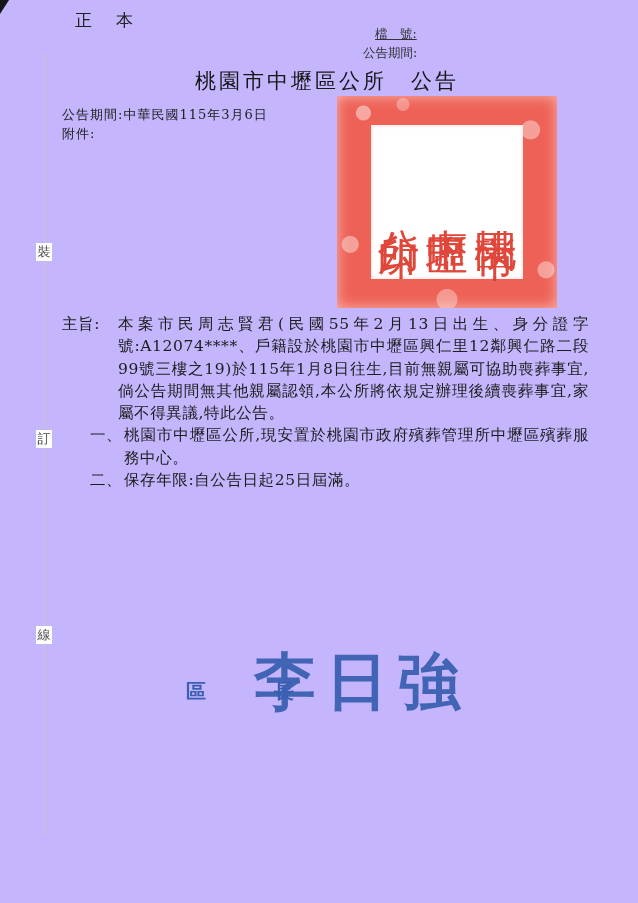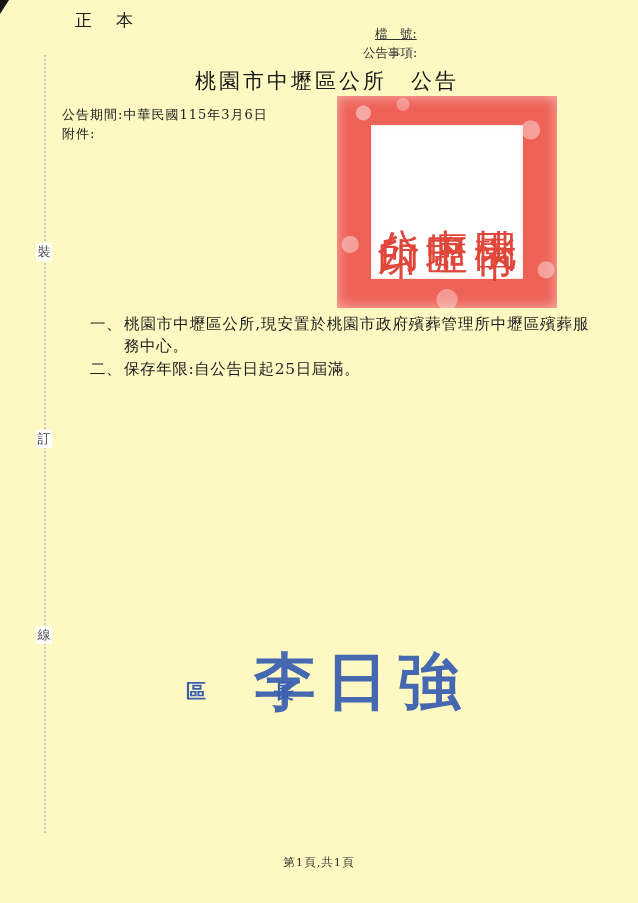--- a/index.html
+++ b/index.html
@@ -4,21 +4,21 @@
 <style>
   html, body { margin: 0; padding: 0; }
   body {
     width: 638px; height: 903px;
     background: #ffffff;
     font-family: "DejaVu Serif", "Liberation Serif", serif;
     color: #1d1d1d;
     position: relative;
     overflow: hidden;
   }
-  .page { position: absolute; inset: 0; background: #fef9c3; padding-left: 20px; }
+  .page { position: absolute; inset: 0; background: #c4b5fd; padding-left: 20px; }
 
   
   .corner-artifact {
     position: absolute; left: 0; top: 0; width: 9px; height: 14px;
     background: #15151a;
     clip-path: polygon(0 0, 100% 0, 0 100%);
   }
 
   .copy-type {
     position: absolute; left: 75px; top: 9px;
@@ -129,21 +129,21 @@
 <body>
 
 <div class="page">
 
   <div class="corner-artifact"></div>
 
   <div class="copy-type">正本</div>
 
   <div class="filing-block">
     <div class="file-no">檔　號:</div>
-    <div>公告事項:</div>
+    <div>公告期間:</div>
   </div>
 
   <div class="doc-title">桃園市中壢區公所　公告</div>
 
   <div class="meta-block">
     <div>公告期間:中華民國115年3月6日</div>
     <div>附件:</div>
   </div>
 
   <div class="seal">
@@ -153,30 +153,33 @@
       <div class="seal-col">公所印</div>
     </div>
   </div>
 
   <div class="binding-line"></div>
   <div class="binding-mark mark-zhuang">裝</div>
   <div class="binding-mark mark-ding">訂</div>
   <div class="binding-mark mark-xian">線</div>
 
   <div class="body-block">
+    <div class="para-row">
+      <div class="para-label">主旨:</div>
+      <div class="para-text">本案市民周志賢君(民國55年2月13日出生、身分證字號:A12074****、戶籍設於桃園市中壢區興仁里12鄰興仁路二段99號三樓之19)於115年1月8日往生,目前無親屬可協助喪葬事宜,倘公告期間無其他親屬認領,本公所將依規定辦理後續喪葬事宜,家屬不得異議,特此公告。</div>
+    </div>
     <div class="item-row">
       <div class="item-no">一、</div>
       <div class="item-text">桃園市中壢區公所,現安置於桃園市政府殯葬管理所中壢區殯葬服務中心。</div>
     </div>
     <div class="item-row">
       <div class="item-no">二、</div>
       <div class="item-text">保存年限:自公告日起25日屆滿。</div>
     </div>
   </div>
 
   <div class="signature">
     <div class="sig-title">區　長</div>
     <div class="sig-name">李日強</div>
   </div>
 
-  <div class="footer">第1頁,共1頁</div>
 
 </div>
 
 </body></html>

